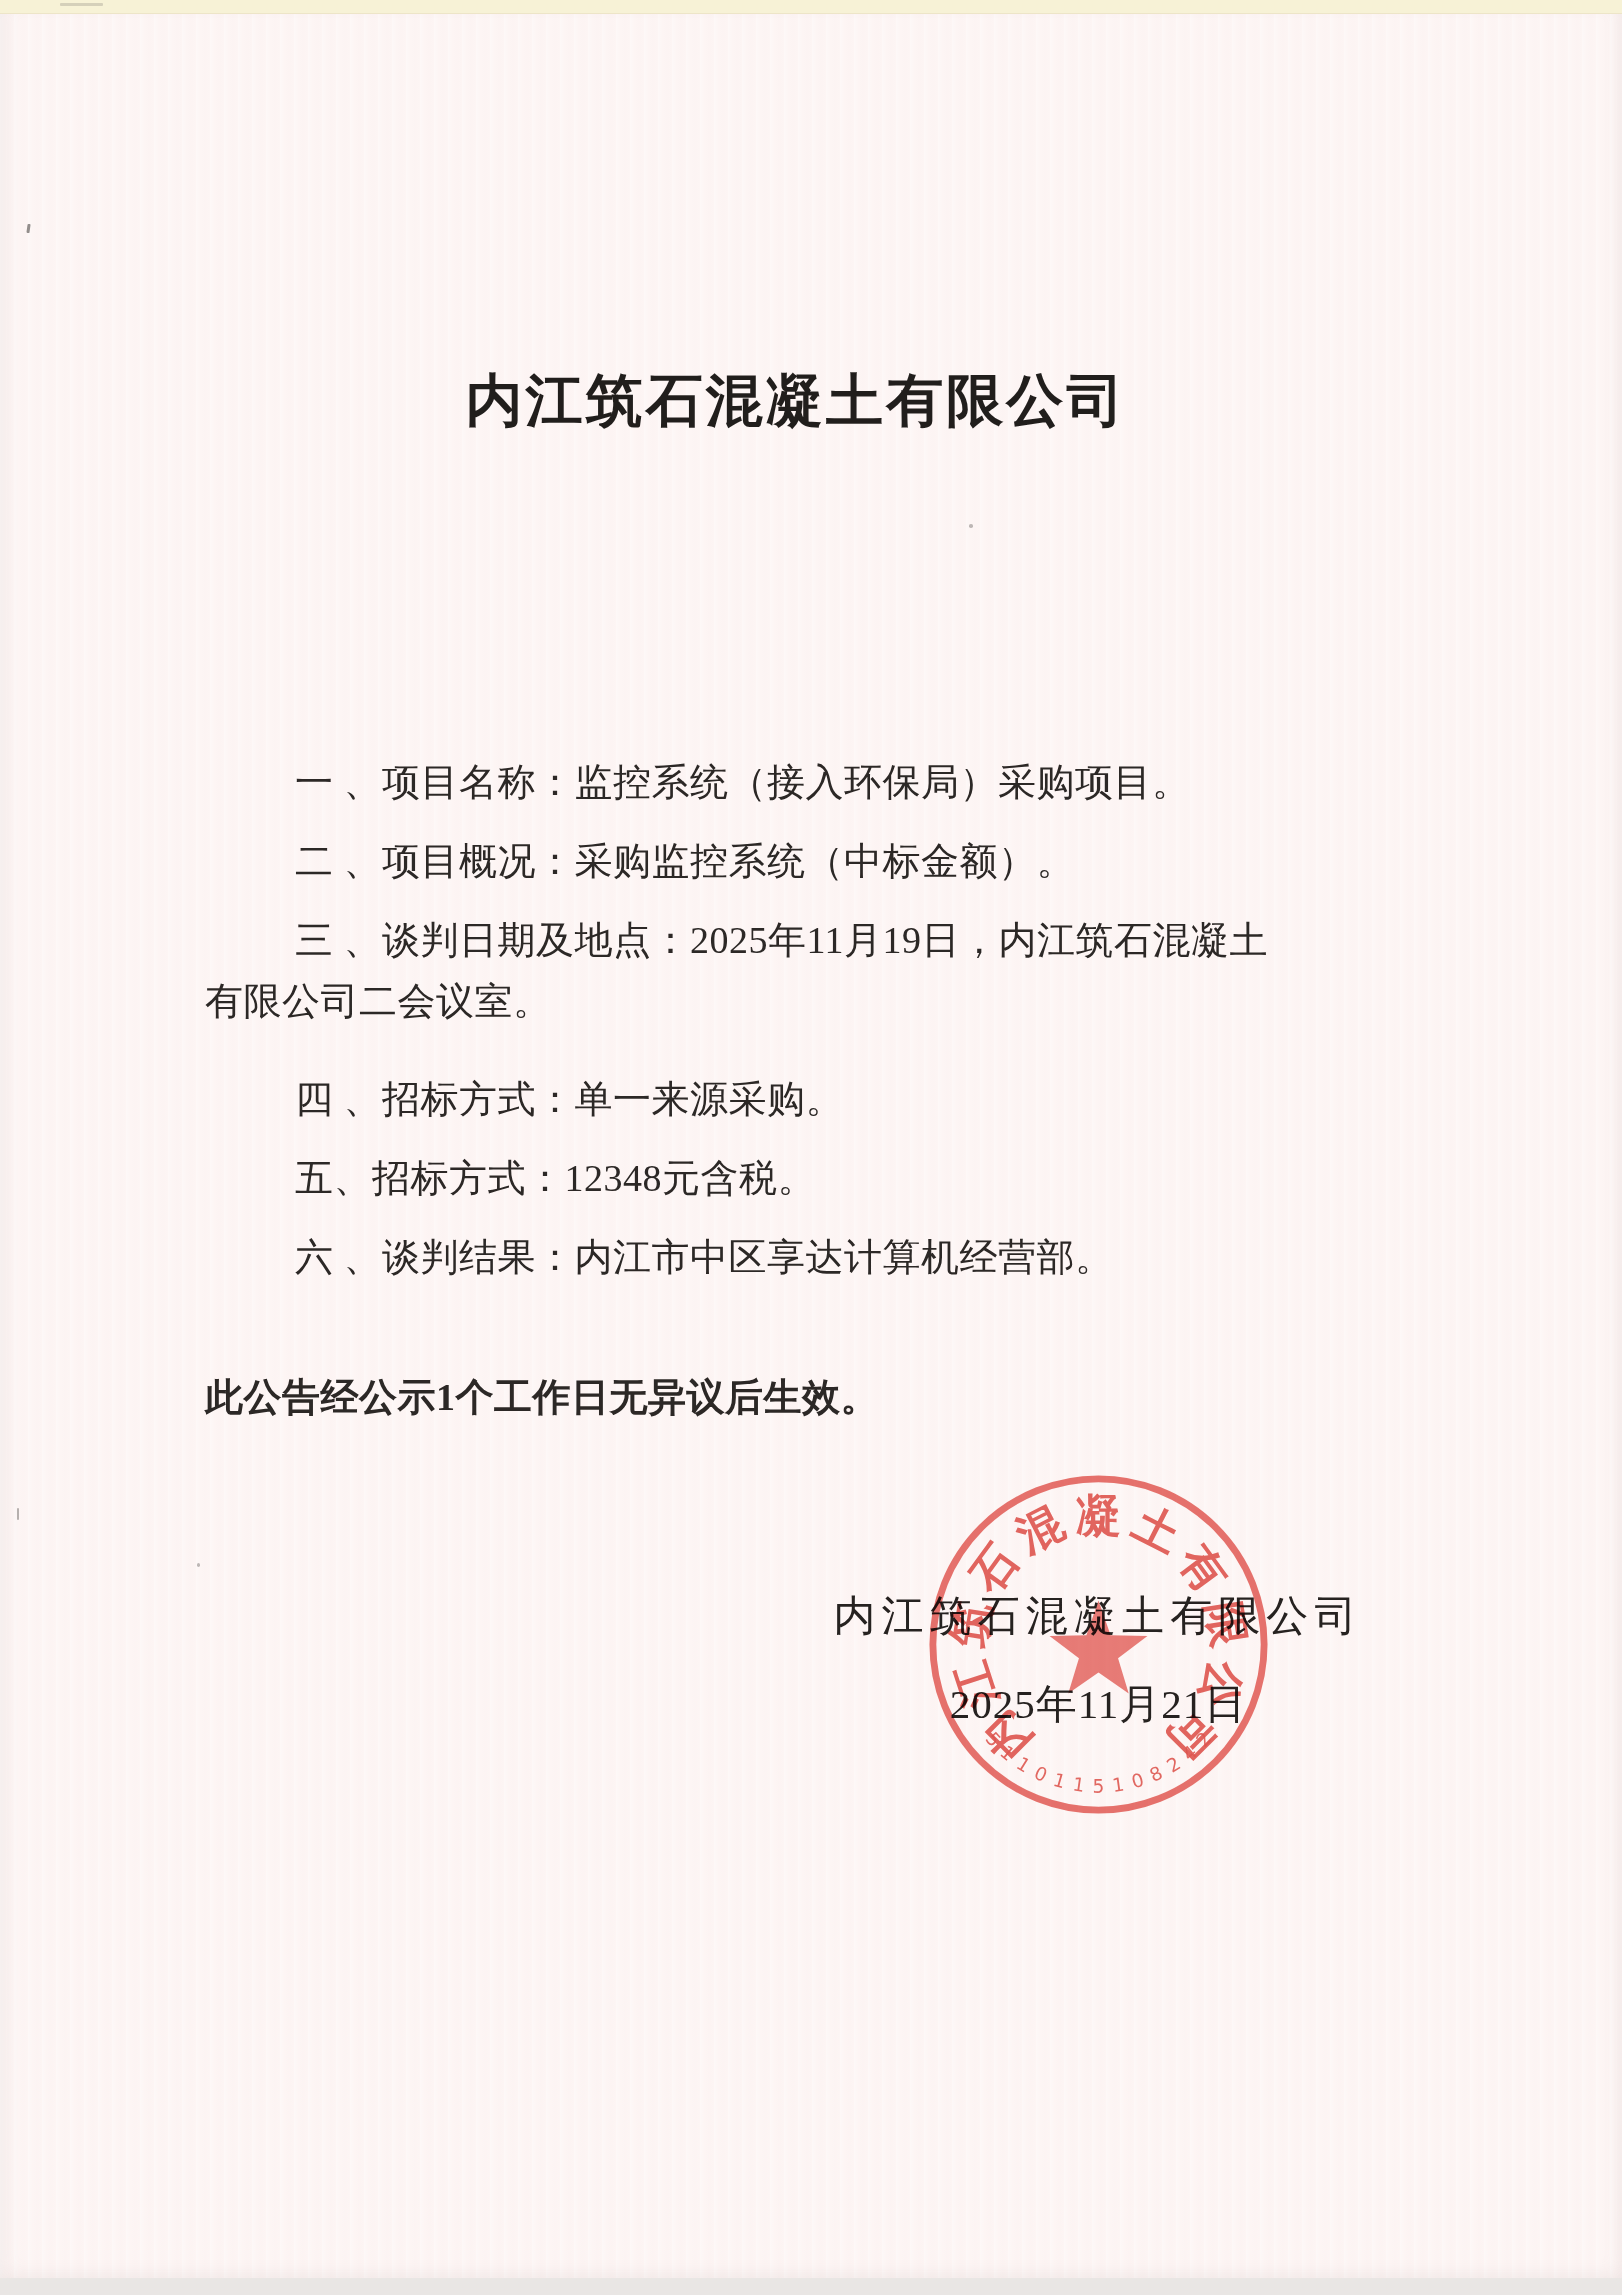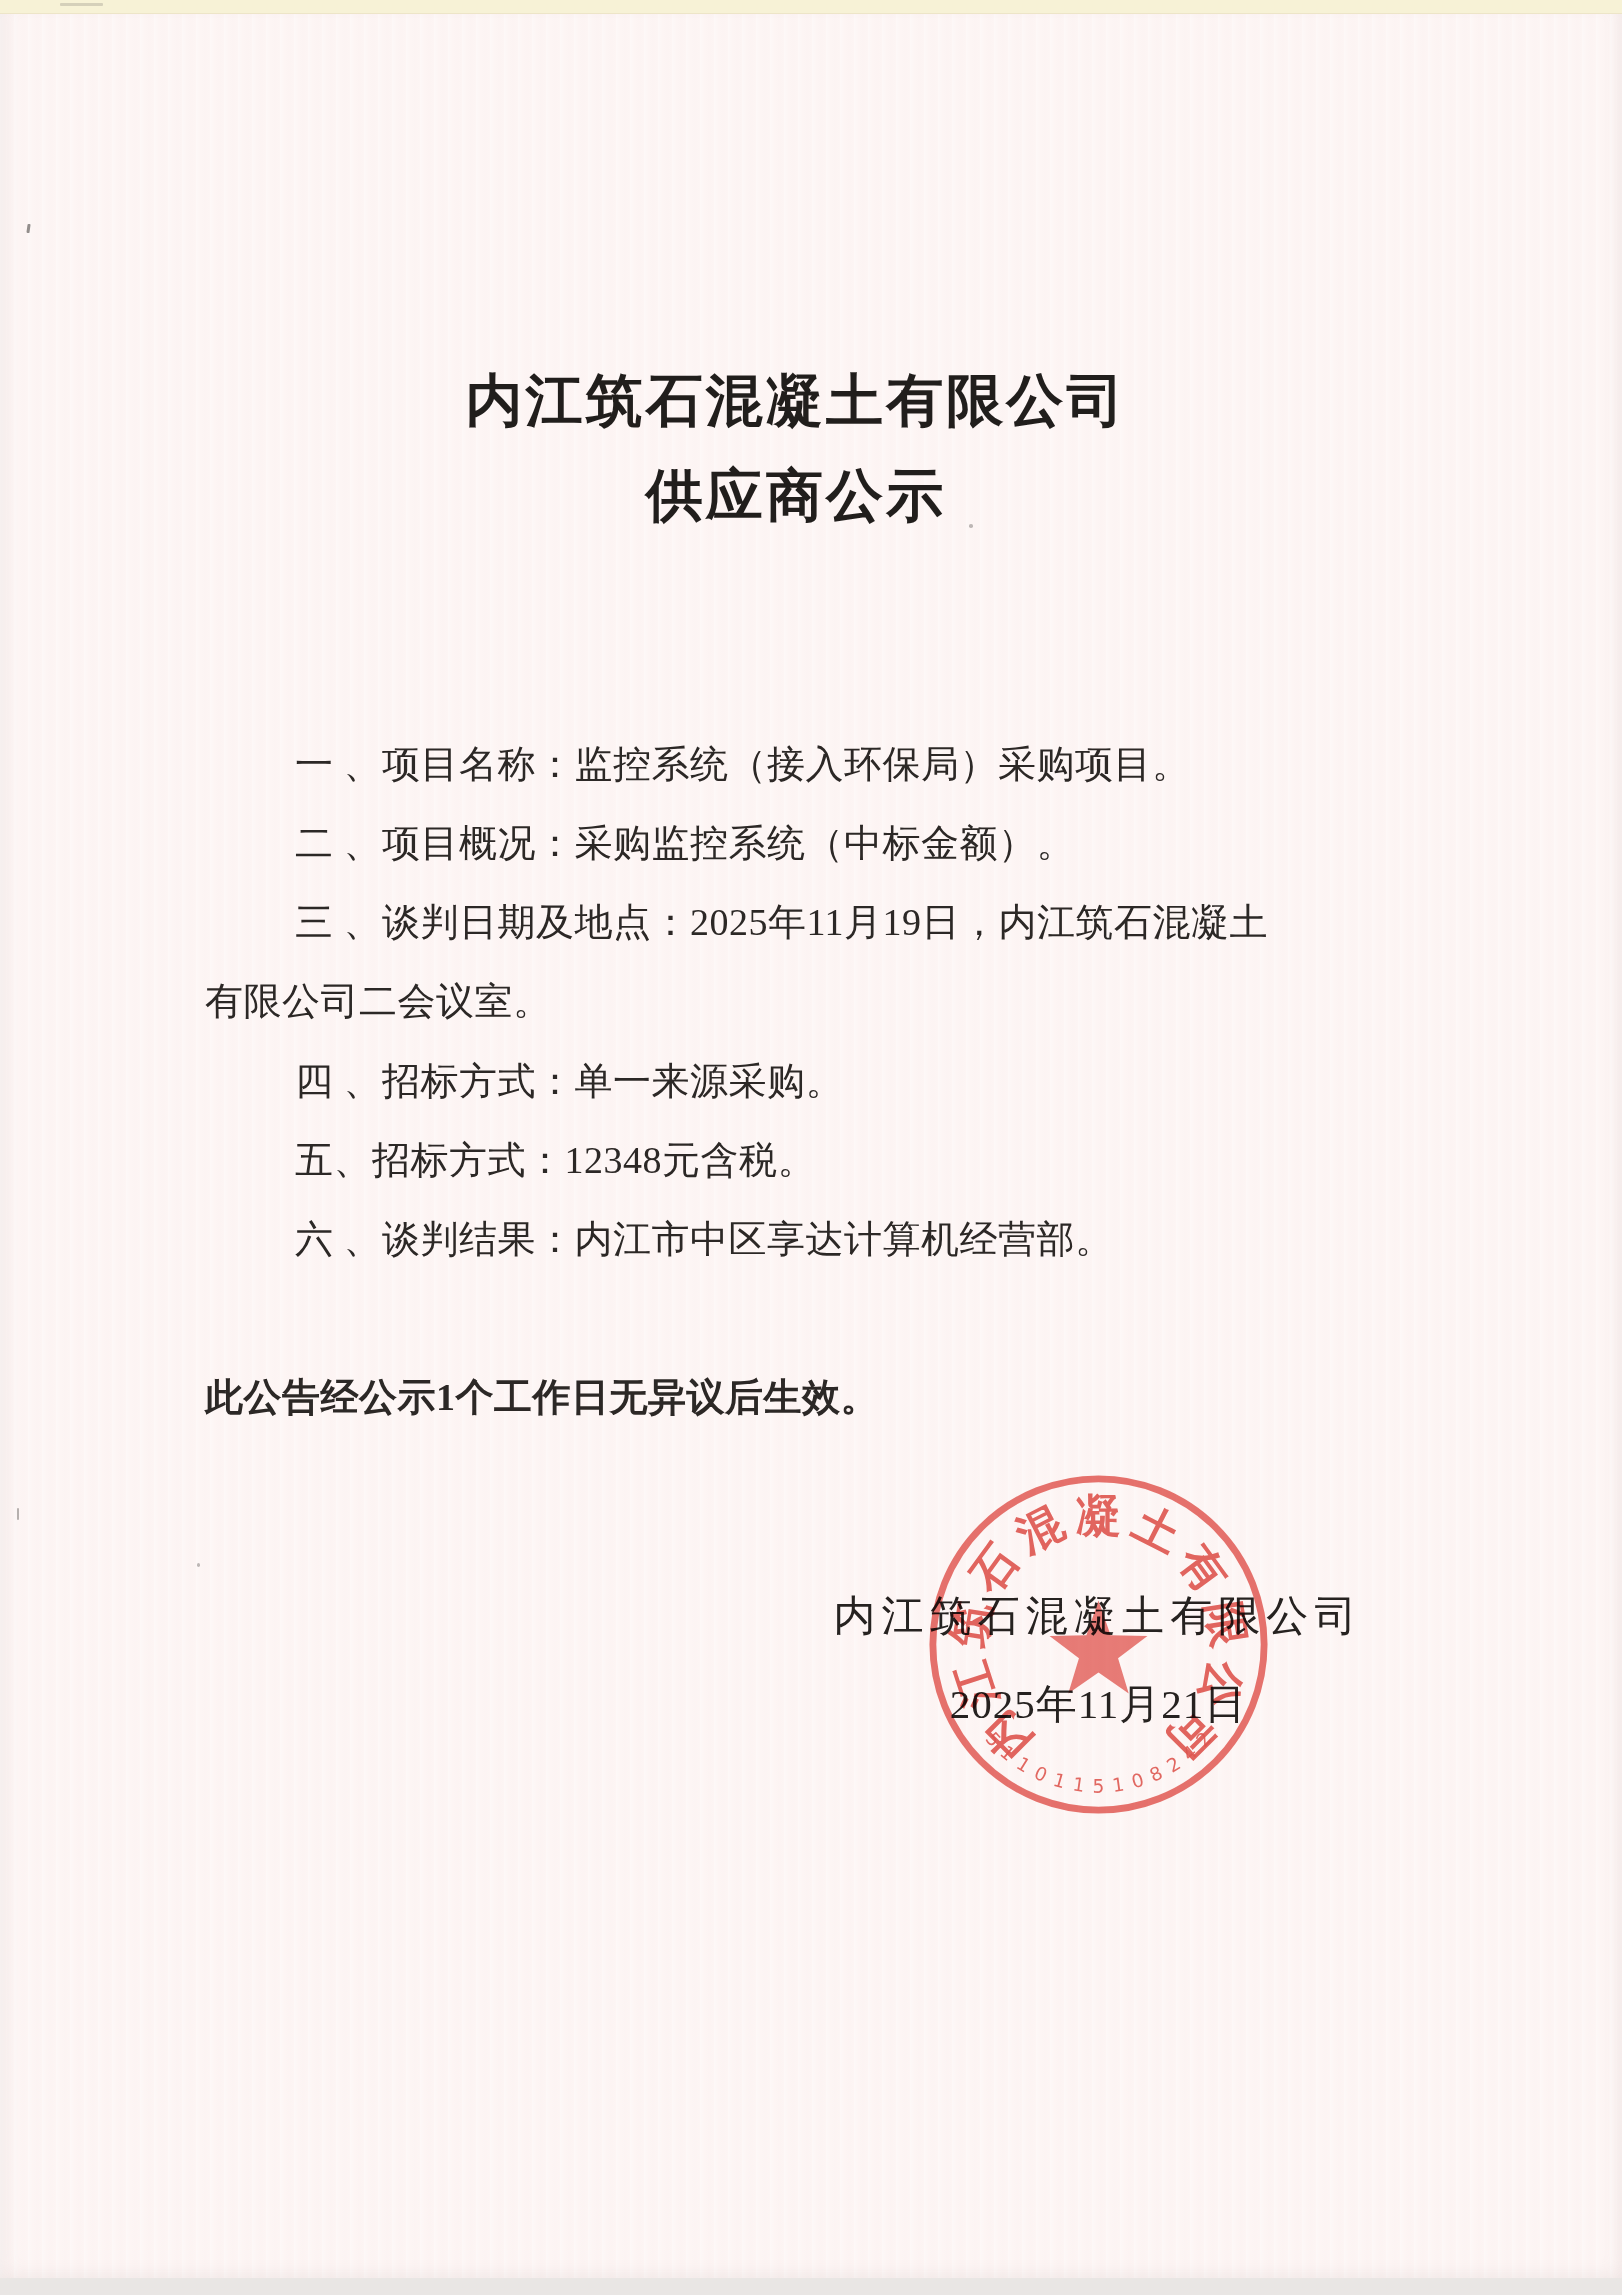--- a/index.html
+++ b/index.html
@@ -27,21 +27,21 @@
     text-align:center;
     font-size:57px;line-height:95px;
     font-weight:700;letter-spacing:3.1px;color:#211e1c;
   }
   
   .line{
     position:absolute;left:205px;right:153px;
     font-size:38px;line-height:47px;
     letter-spacing:0.5px;white-space:nowrap;
   }
-  .line.indent{padding-left:90px;}
+  .line.indent{padding-left:90px;margin-top:18px;}
   
   .note{
     position:absolute;left:205px;top:1372px;
     font-size:38px;letter-spacing:0.5px;white-space:nowrap;font-weight:bold;
   }
   
   .sig-company{
     position:absolute;left:484px;top:1588px;width:1228px;
     text-align:center;font-size:42px;letter-spacing:6.1px;
     color:#262220;white-space:nowrap;z-index:2;
@@ -79,21 +79,20 @@
 </style>
 </head>
 <body>
 
 <div class="page">
 
   <div class="scan-strip"></div>
 
   <div class="doc-title">
     <div>内江筑石混凝土有限公司</div>
-    <div>供应商公示</div>
   </div>
 
   <div class="line indent" style="top:741px">一 、项目名称：监控系统（接入环保局）采购项目。</div>
   <div class="line indent" style="top:820px">二 、项目概况：采购监控系统（中标金额）。</div>
   <div class="line indent" style="top:899px">三 、谈判日期及地点：2025年11月19日，内江筑石混凝土</div>
   <div class="line indent" style="top:1058px">四 、招标方式：单一来源采购。</div>
   <div class="line" style="top:978px">有限公司二会议室。</div>
   <div class="line indent" style="top:1137px">五、招标方式：12348元含税。</div>
   <div class="line indent" style="top:1216px">六 、谈判结果：内江市中区享达计算机经营部。</div>
 

